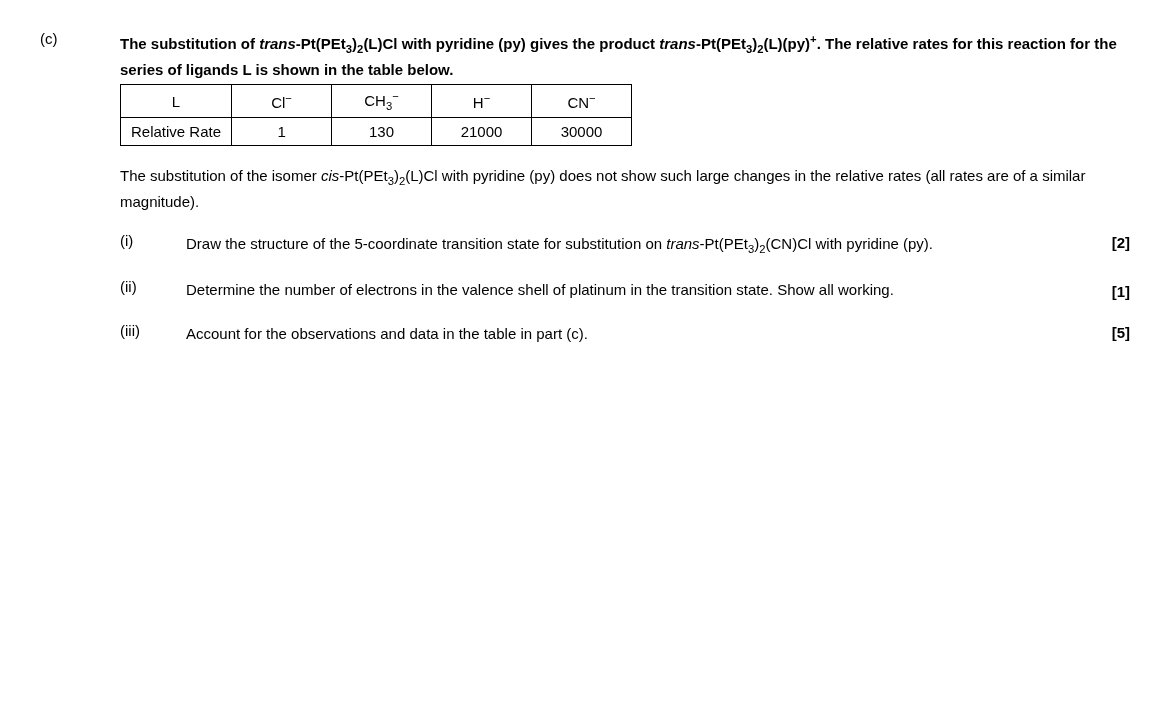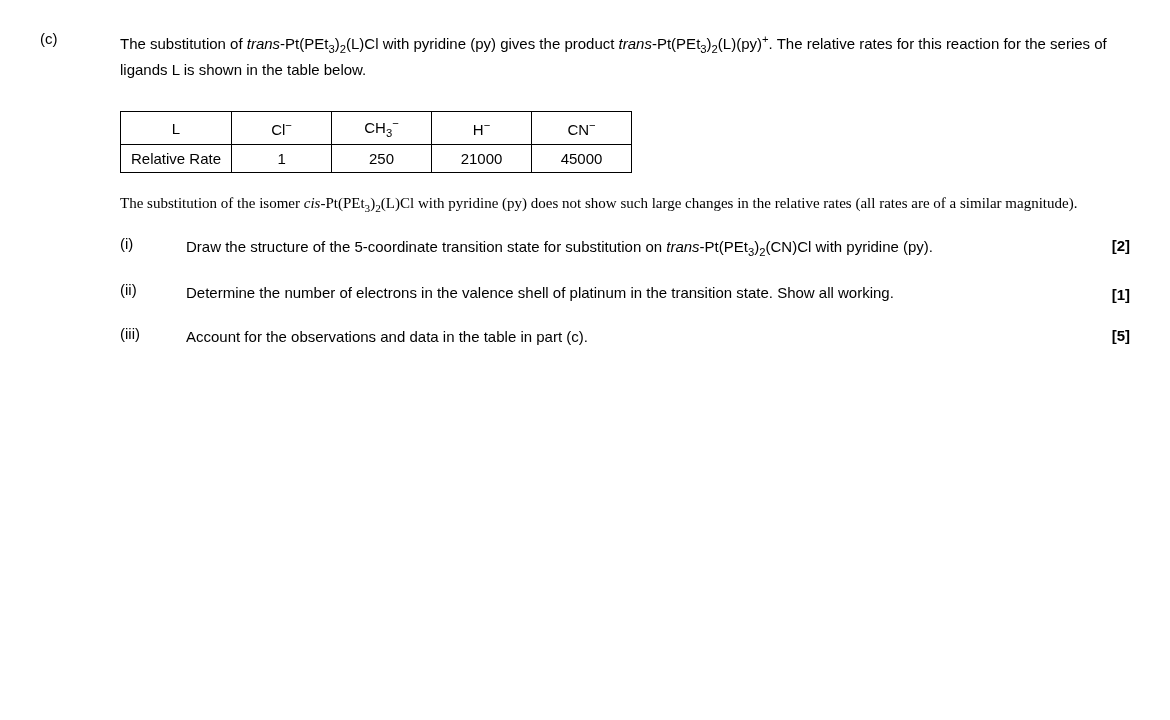--- a/index.html
+++ b/index.html
@@ -28,42 +28,42 @@
     .part-label {
       font-size: 15px;
       min-width: 60px;
       flex-shrink: 0;
     }
     .part-content {
       flex: 1;
     }
     .intro-text {
       line-height: 1.6;
-      margin-bottom: 29px;
+      margin-bottom: 2px;
+      font-weight: bold;
     }
     .data-table {
       border-collapse: collapse;
       margin-bottom: 18px;
       font-size: 15px;
     }
     .data-table td {
       border: 1px solid #000;
       padding: 5px 22px;
       text-align: center;
       min-width: 100px;
     }
     .data-table td.row-label {
       text-align: left;
       padding-left: 10px;
       padding-right: 10px;
     }
     .follow-text {
       line-height: 1.6;
       margin-bottom: 10px;
-      font-family: Liberation Serif, serif;
     }
     .sub-question {
       display: flex;
       gap: 16px;
       margin-bottom: 20px;
       margin-top: 18px;
     }
     .sub-label {
       min-width: 50px;
       flex-shrink: 0;
@@ -110,23 +110,23 @@
             <tr>
           <td>L</td>
           <td>Cl<sup>−</sup></td>
           <td>CH<sub>3</sub><sup>−</sup></td>
           <td>H<sup>−</sup></td>
           <td>CN<sup>−</sup></td>
         </tr>
         <tr>
           <td class="row-label">Relative Rate</td>
           <td>1</td>
-          <td>250</td>
+          <td>130</td>
           <td>21000</td>
-          <td>45000</td>
+          <td>30000</td>
         </tr>
       </tbody>
         </table>
 
       <div class="follow-text">
         The substitution of the isomer <em>cis</em>-Pt(PEt<sub>3</sub>)<sub>2</sub>(L)Cl with pyridine (py) does not show such large changes in the relative rates (all rates are of a similar magnitude).
       </div>
 
       <div class="sub-question">
         <div class="sub-label">(i)</div>

